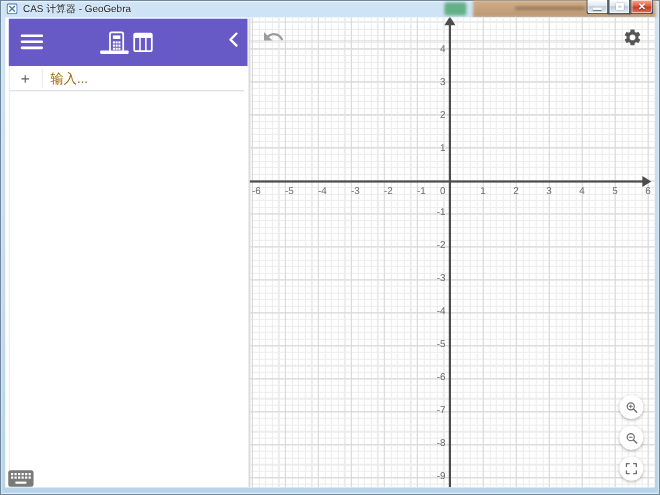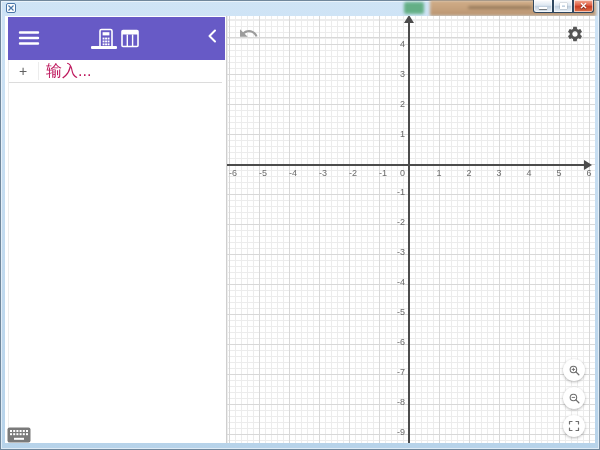--- a/index.html
+++ b/index.html
@@ -33,21 +33,21 @@
   .menu-btn{position:absolute;left:10px;top:13px;width:22px;height:16px;cursor:pointer;}
   .tab-btn{position:absolute;top:11px;width:24px;height:22px;cursor:pointer;}
   .tab-calc{left:86px;}
   .tab-table{left:110px;}
   .tab-underline{position:absolute;left:83px;top:29px;width:26px;height:2.5px;background:#fff;border-radius:1px;}
   .collapse-btn{position:absolute;right:7px;top:11px;width:12px;height:16px;cursor:pointer;}
   .input-row{position:absolute;left:3px;top:44px;width:214px;height:22px;border-bottom:1px solid #dcdcdc;
     display:flex;align-items:center;}
   .plus-btn{width:30px;text-align:center;font-size:14px;color:#616161;cursor:pointer;line-height:22px;}
   .row-divider{width:1px;height:18px;background:#ececec;}
-  .input-field{flex:1;padding-left:7px;font-size:16px;color:#be185d;cursor:text;}
+  .input-field{flex:1;padding-left:7px;font-size:12px;color:#a16207;cursor:text;}
   .panel-edge{position:absolute;left:3px;top:44px;bottom:0;width:1px;background:#ebebeb;}
   .kbd-btn{position:absolute;left:2px;top:411px;width:24px;height:16px;cursor:pointer;}
   
   .graph-panel{position:absolute;left:221px;top:0;width:369px;height:427px;box-sizing:border-box;
     border-left:1px solid #cfcfcf;background-color:#fff;
     background-image:
       repeating-linear-gradient(to right,#d8d8d8 0 1px,transparent 1px 30px),
       repeating-linear-gradient(to bottom,#d8d8d8 0 1px,transparent 1px 30px),
       repeating-linear-gradient(to right,#ececec 0 1px,transparent 1px 6px),
       repeating-linear-gradient(to bottom,#ececec 0 1px,transparent 1px 6px);
@@ -72,20 +72,21 @@
 <div id="stage">
 
   <div class="titlebar">
     <div class="blob green"></div>
     <div class="blob tan"></div>
     <div class="blob streak"></div>
     <svg class="app-icon" viewBox="0 0 10 10">
       <rect x="0.5" y="0.5" width="9" height="9" rx="1.5" fill="#fdfdfd" stroke="#4a76a8"></rect>
       <path d="M2.5 2.5 L7.5 7.5 M7.5 2.5 L2.5 7.5" stroke="#4a76a8" stroke-width="1.2"></path>
     </svg>
+    <span class="title-text">CAS 计算器 - GeoGebra</span>
     <div class="win-controls">
       <div class="win-btn min">
         <span class="glyph-min"></span>
       </div>
       <div class="win-btn max">
         <span class="glyph-max"></span>
       </div>
       <div class="win-btn close">
         <span class="glyph-close">✕</span>
       </div>

